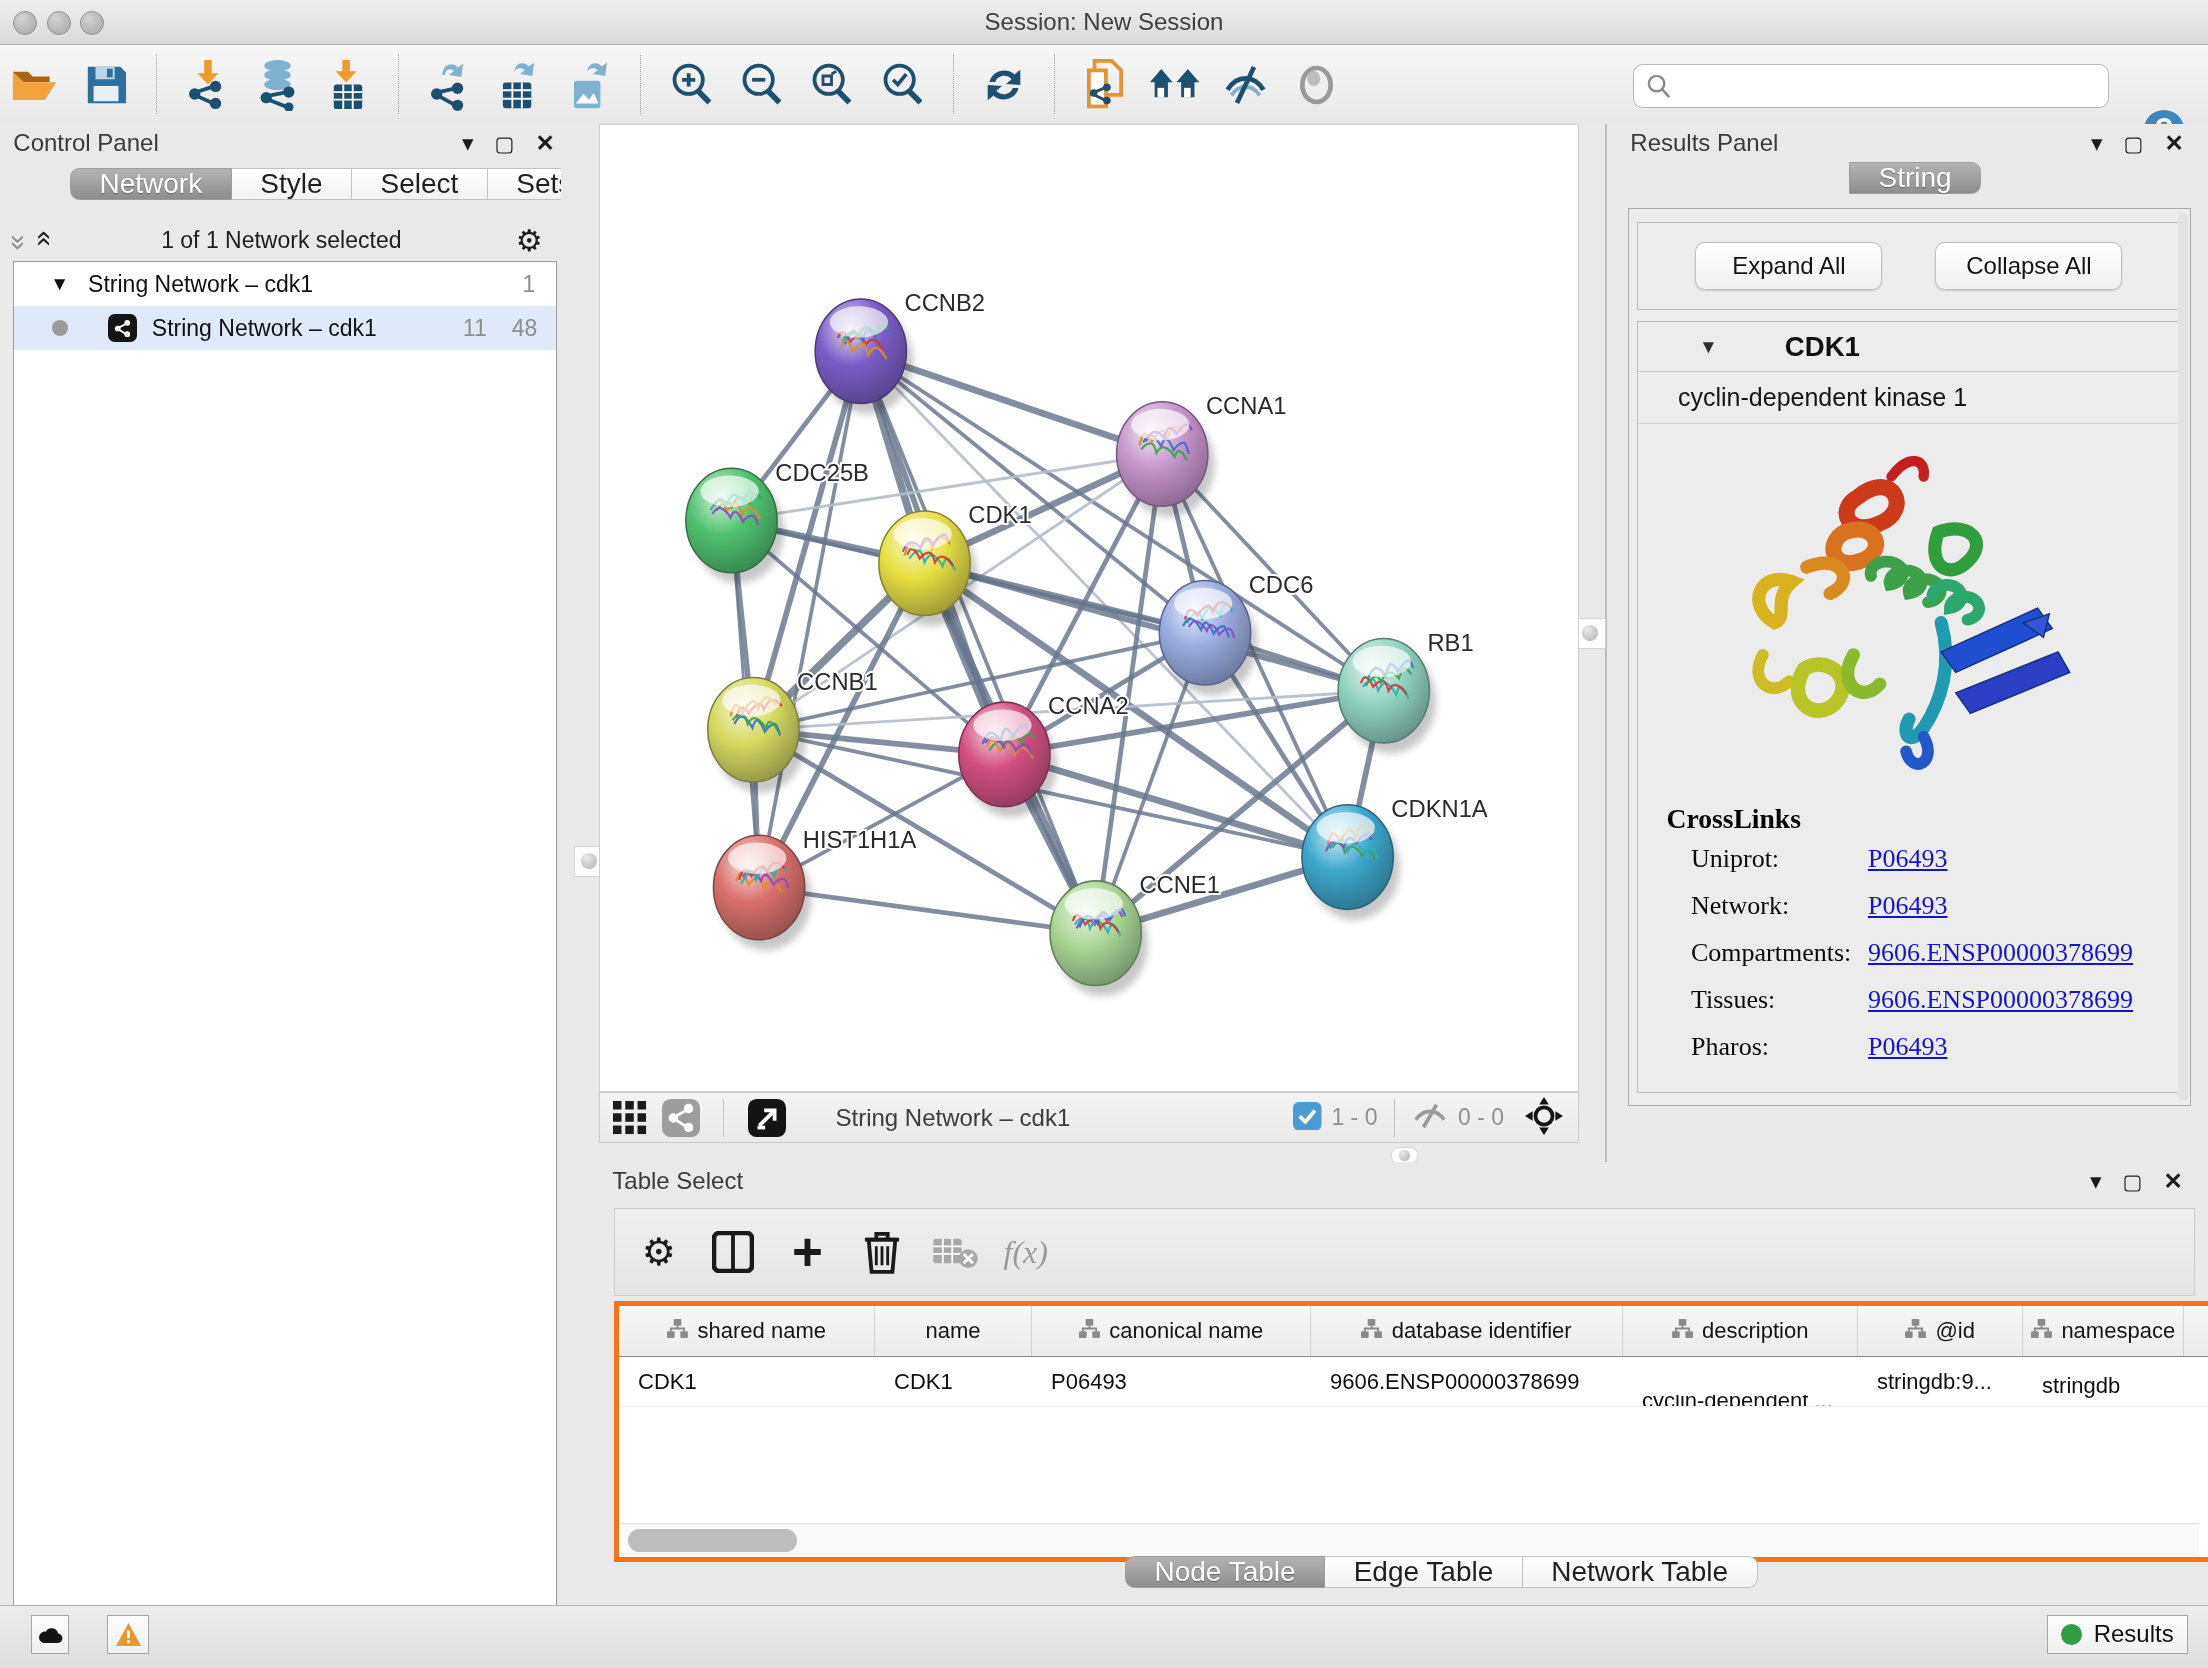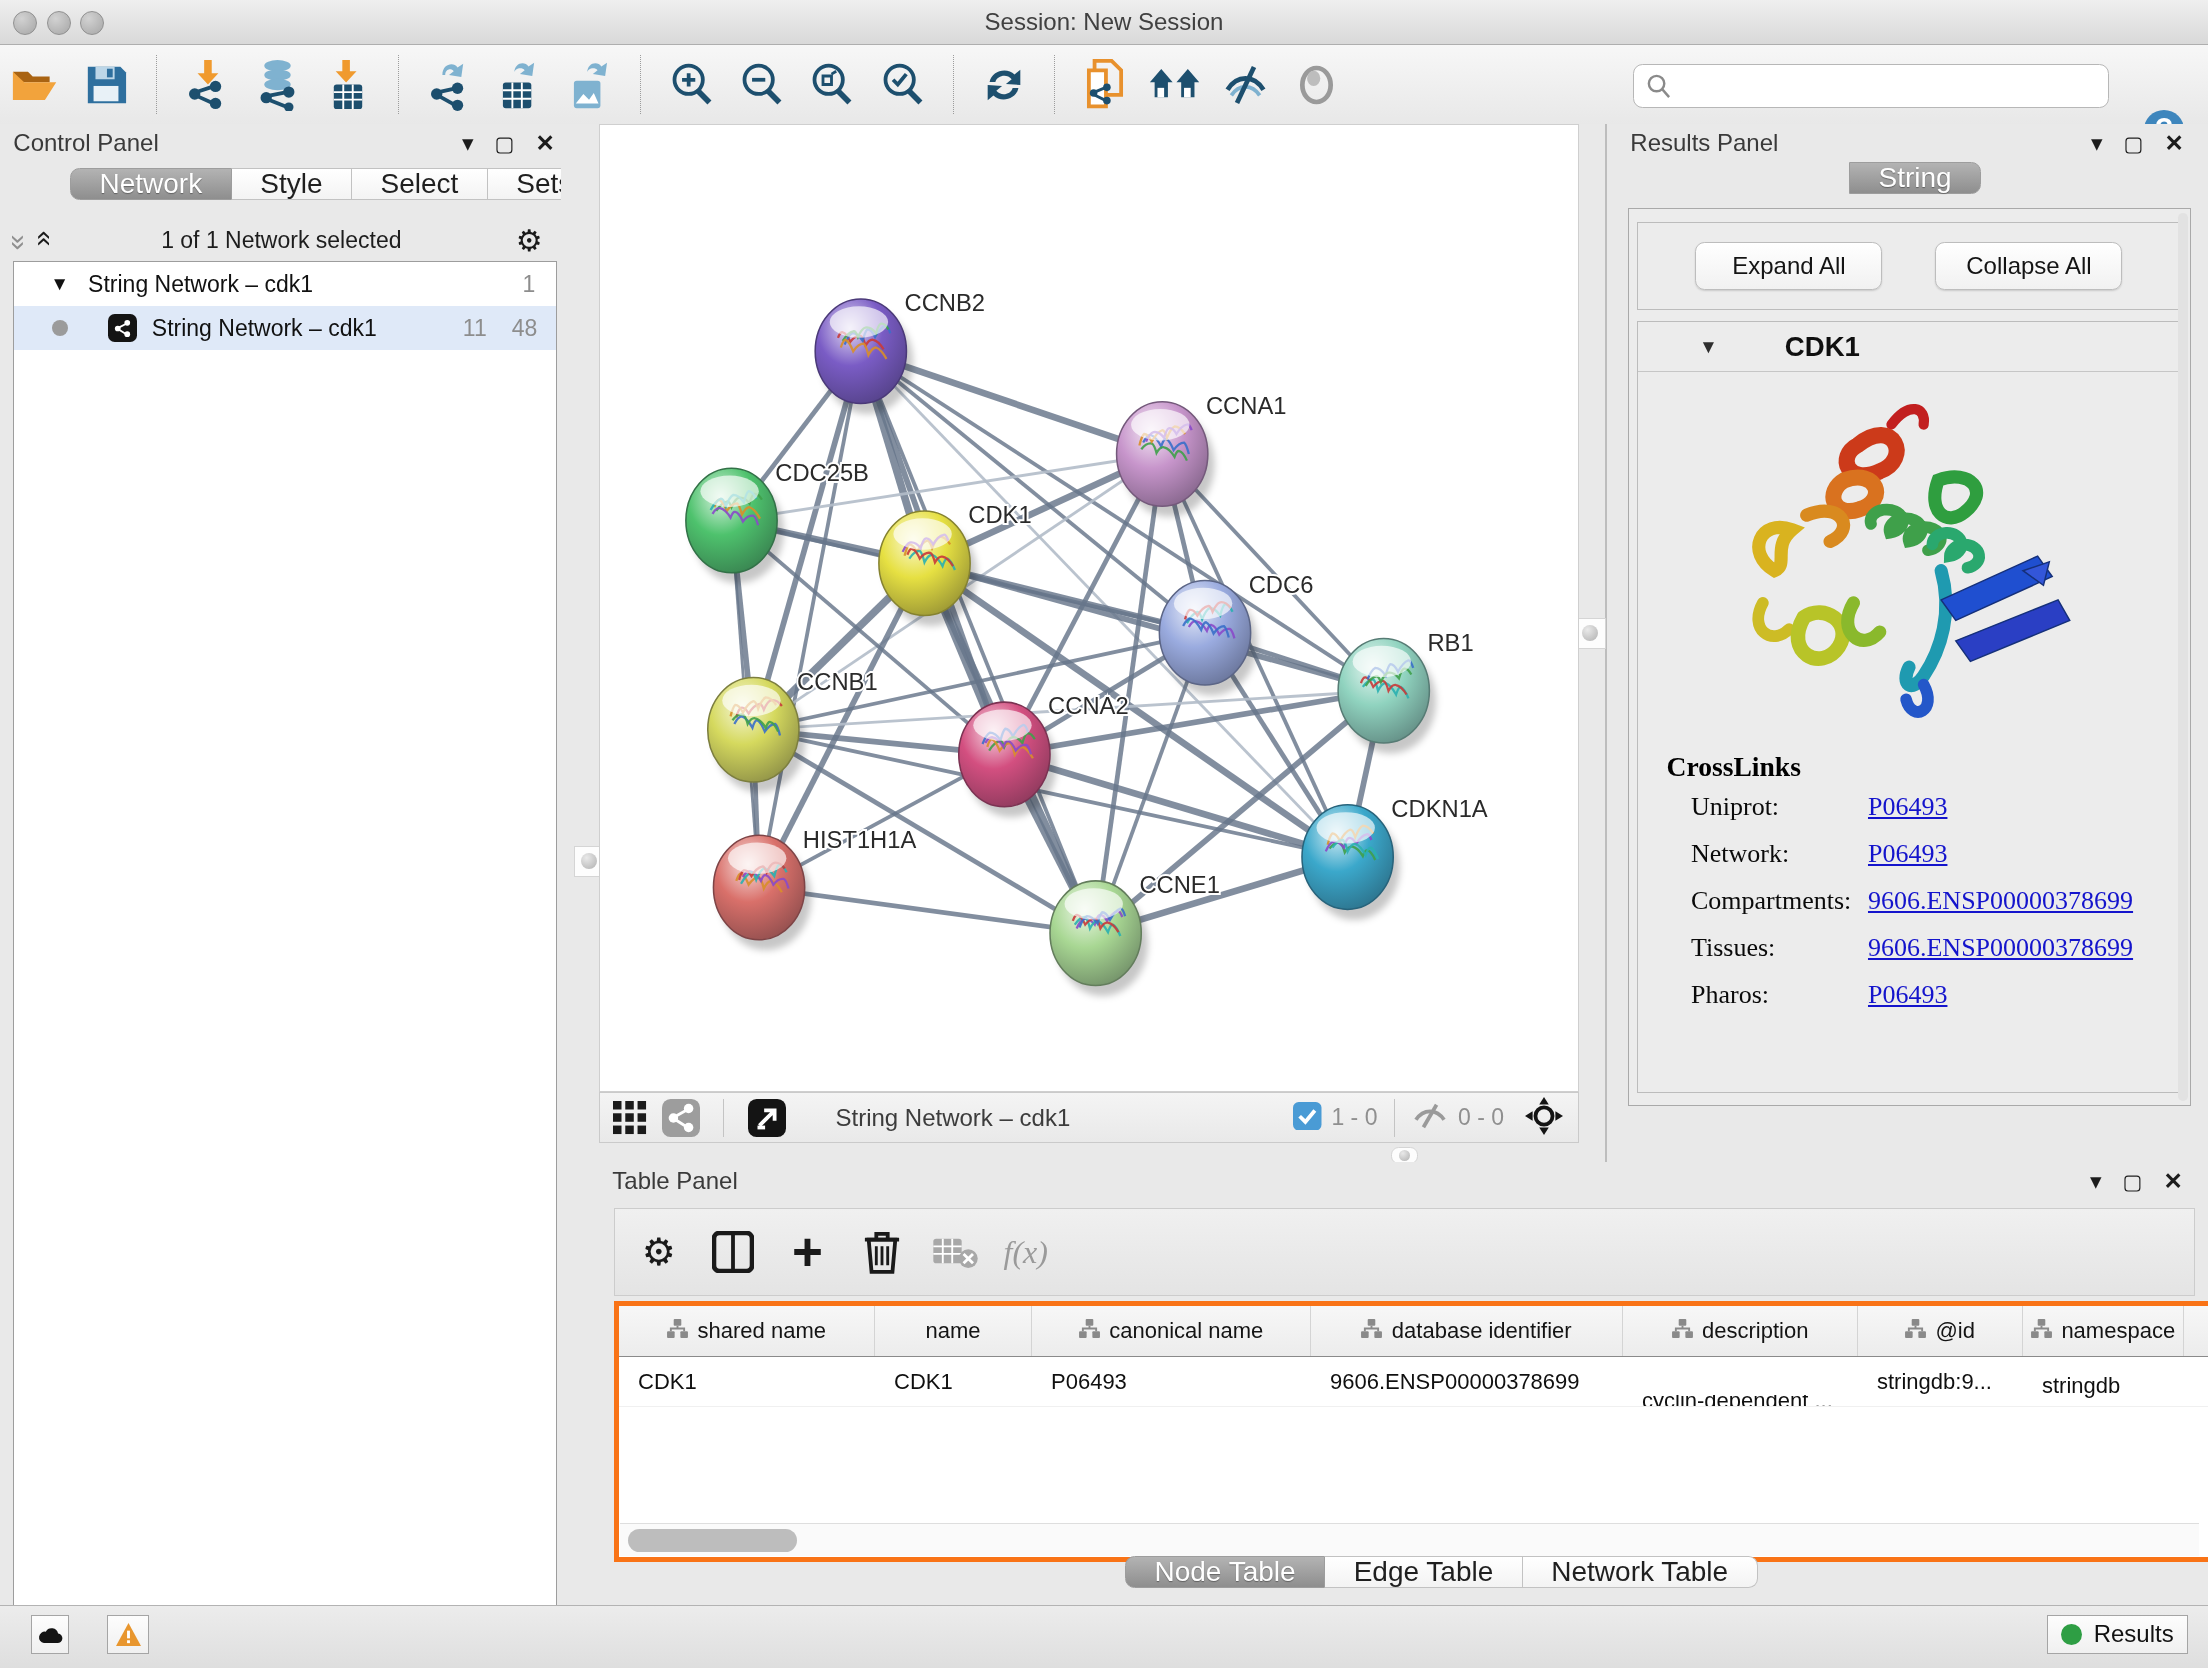--- a/index.html
+++ b/index.html
@@ -658,20 +658,23 @@
   </div>
   <div id="rp-box">
     <div id="rp-buttons">
       <span class="rp-btn">Expand All</span>
       <span class="rp-btn">Collapse All</span>
     </div>
     <div id="rp-section">
       <div id="rp-sec-head">
         <span style="margin-left:61px;font-size:19px">▼</span>
         <span id="rp-gene">CDK1</span>
+      </div>
+      <div id="rp-desc-box">
+        <span id="rp-desc">cyclin-dependent kinase 1</span>
       </div>
       <div style="height:373px;display:flex;align-items:center;justify-content:center">
         <svg width="380" height="352" viewBox="0 0 260 240">
           <g fill="none" stroke-linecap="round">
             <path d="M118 28 C130 12 142 16 140 28" stroke="#c21f1f" stroke-width="7"></path>
             <path d="M95 42 C120 22 132 52 110 60 C88 70 80 50 95 42z" stroke="#cc3a1a" stroke-width="11"></path>
             <path d="M86 66 C108 58 116 80 96 86 C78 92 72 74 86 66z" stroke="#d9721f" stroke-width="11"></path>
             <path d="M60 90 C84 80 94 100 76 108" stroke="#d98a1f" stroke-width="9"></path>
             <path d="M38 128 C18 116 28 92 50 100 C36 112 48 124 38 128z" stroke="#d9b31f" stroke-width="9"></path>
             <path d="M30 150 C20 168 36 180 48 168" stroke="#cdbc25" stroke-width="8"></path>
@@ -715,21 +718,21 @@
             </div>
           </div>
       </div>
     </div>
     <div id="rp-scroll"></div>
   </div>
 </div>
 
 <div id="table-panel" class="abs">
   <div class="panel-titlebar">
-    <span class="panel-title">Table Panel</span>
+    <span class="panel-title">Table Select</span>
     <span class="win-ctrls" style="left:1491px;top:7.6px">
       <span class="wc">▾</span>
       <span class="wc square">▢</span>
       <span class="wc x">✕</span>
     </span>
   </div>
   <div id="tp-toolbar">
     <span class="tp-icon" style="font-size:38px;color:#1a1a1a">⚙</span>
     <span class="tp-icon">
       <svg width="42" height="42" viewBox="0 0 44 44">

